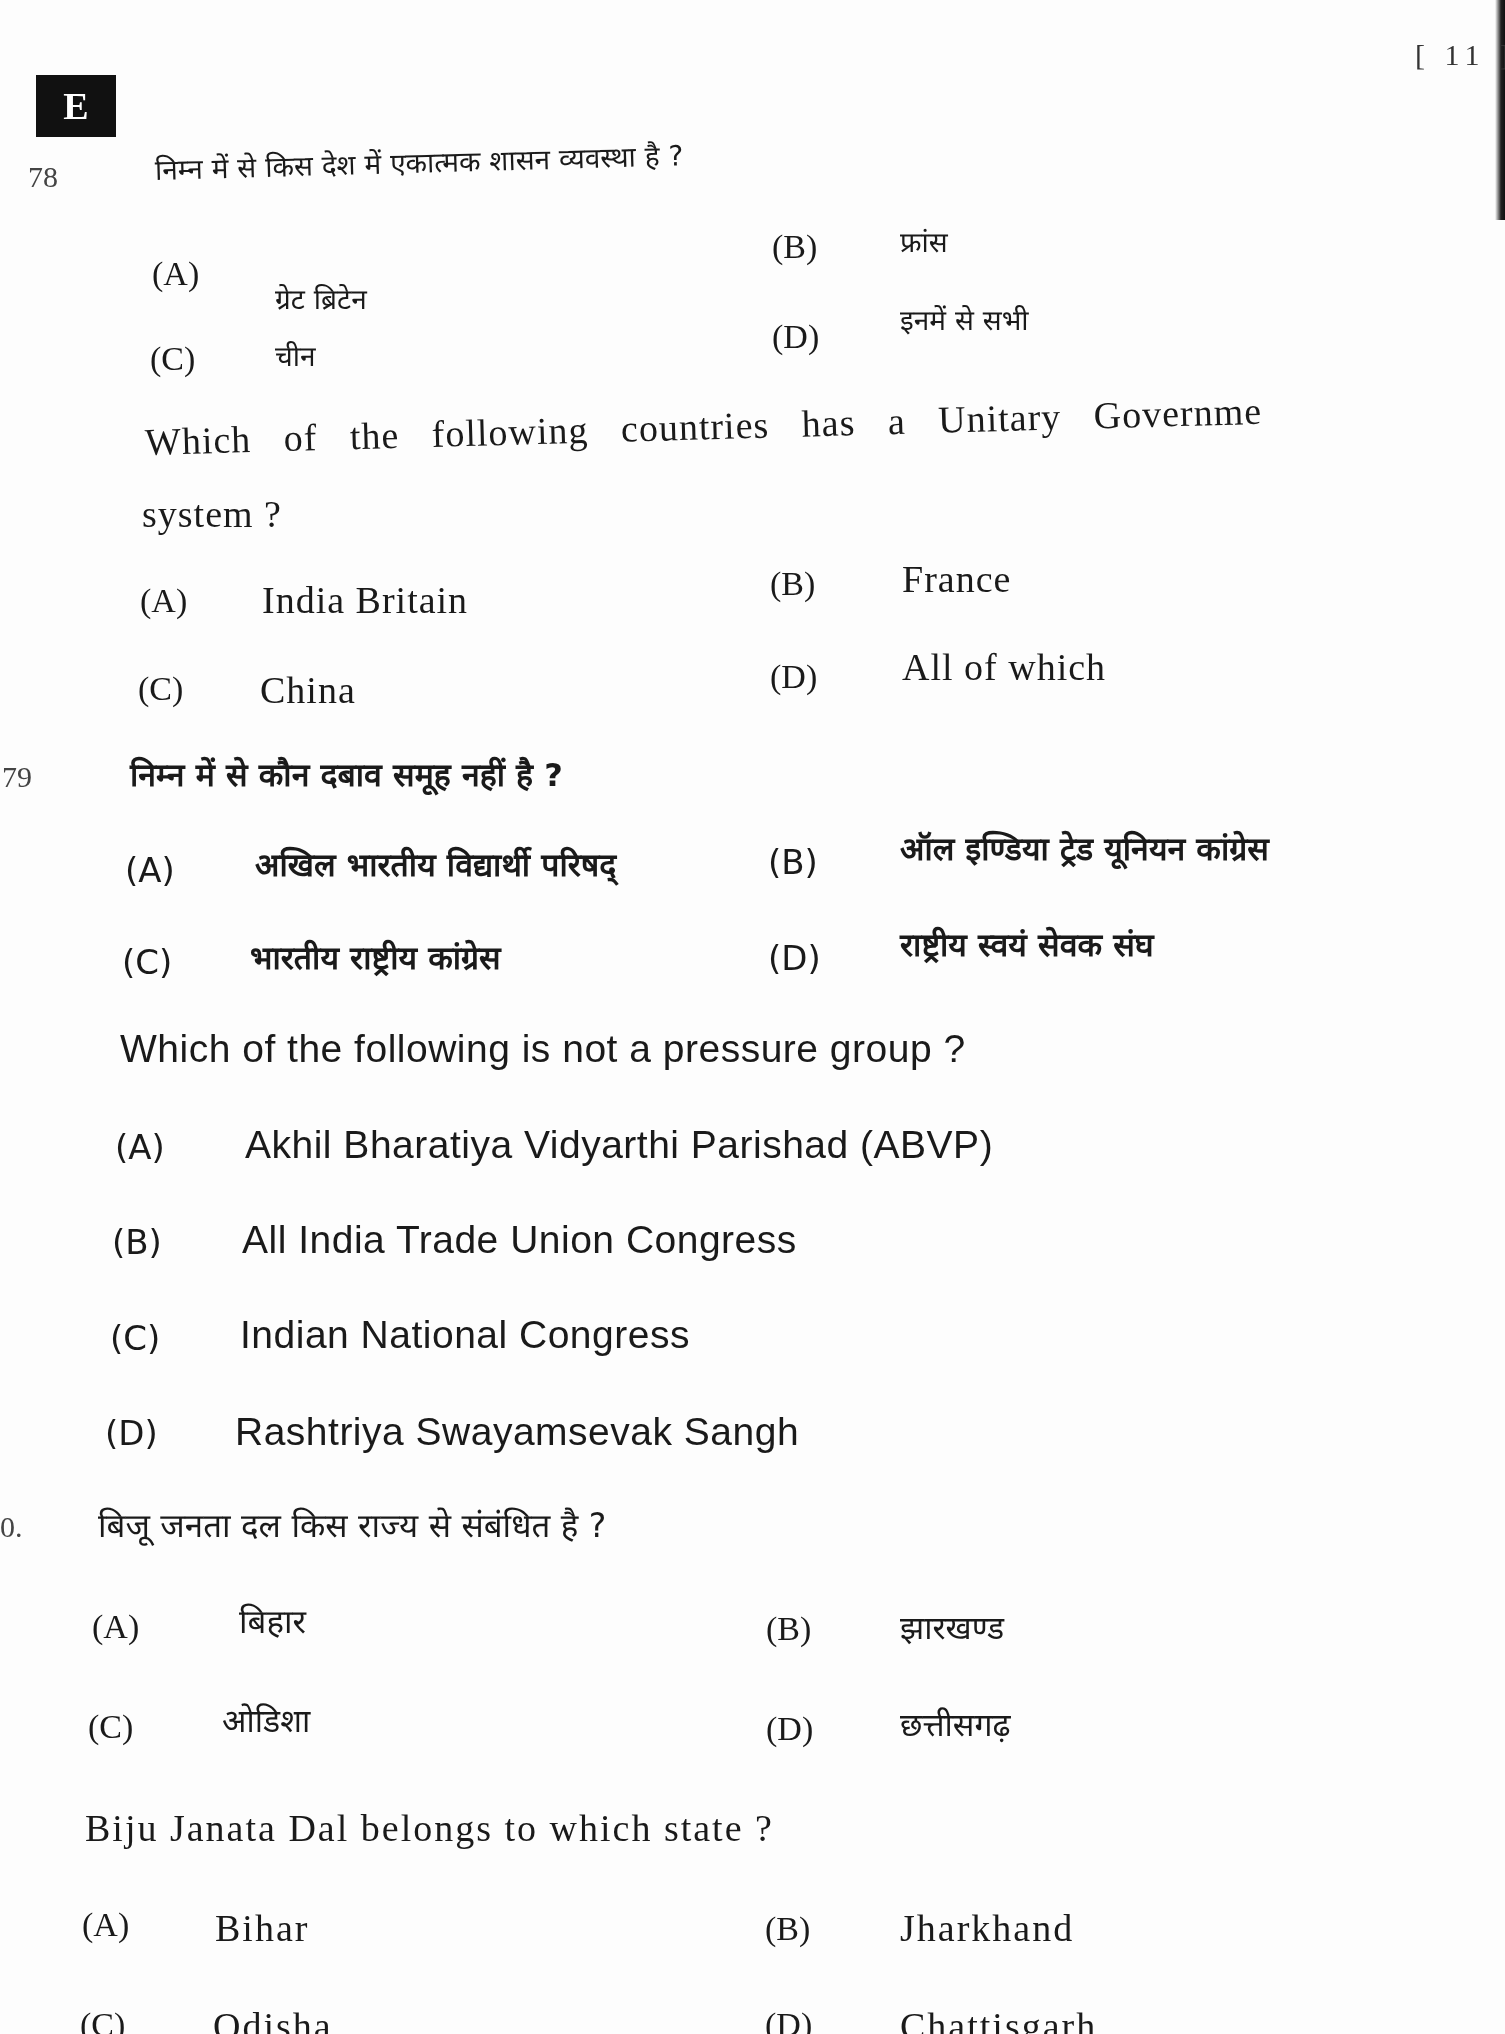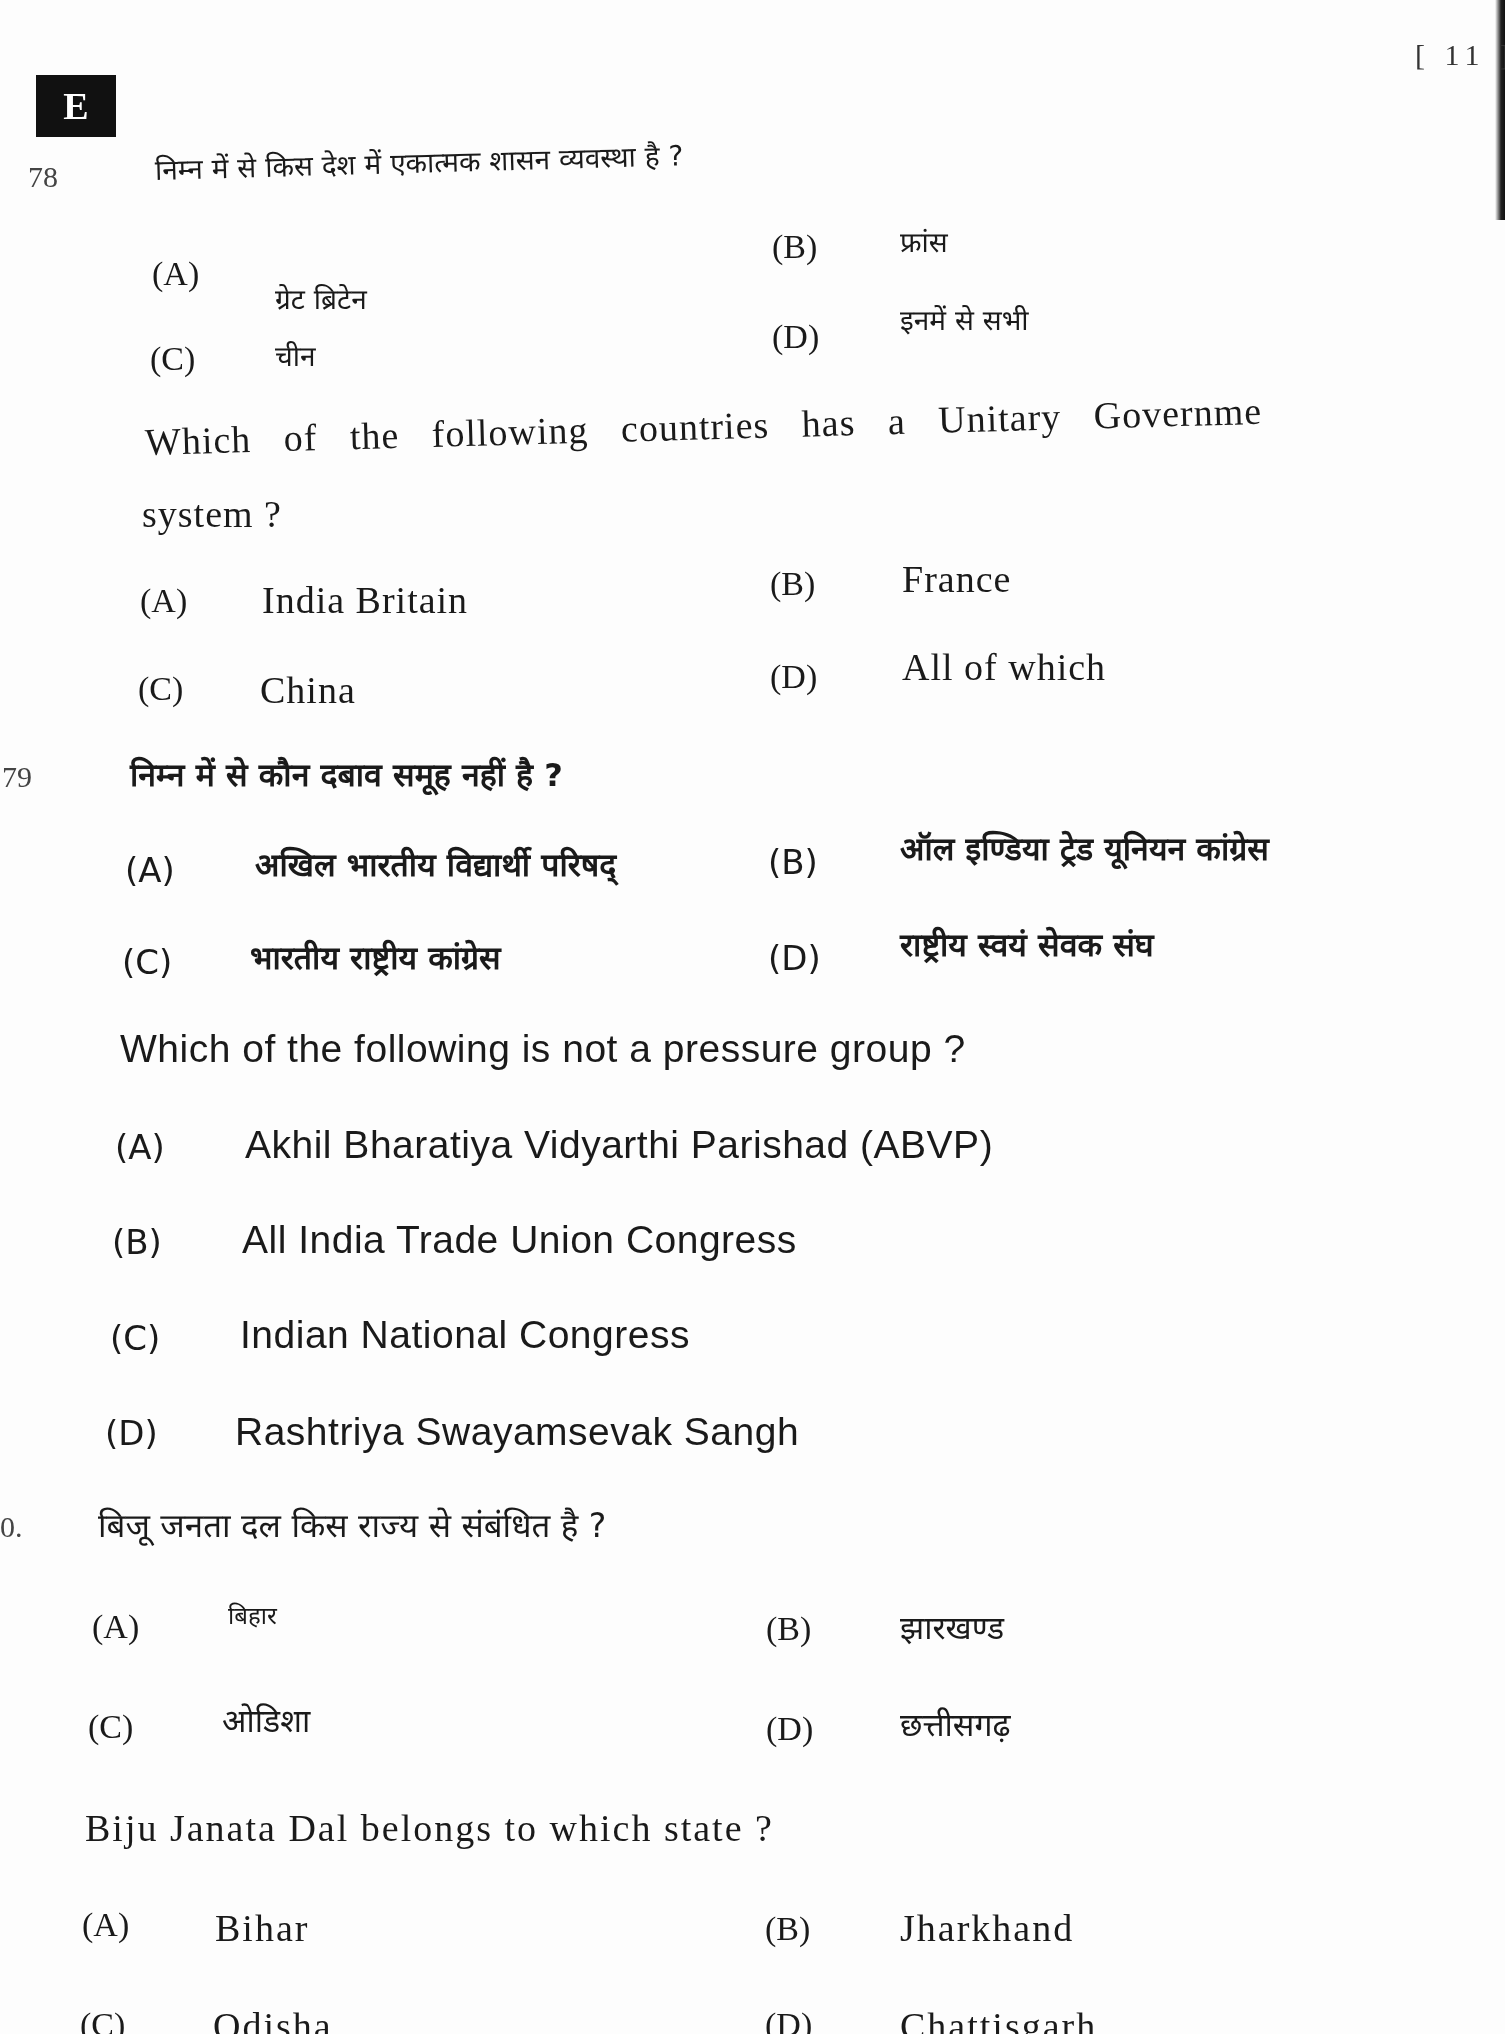--- a/index.html
+++ b/index.html
@@ -81,21 +81,21 @@
     <div class="t en-sans" style="left:240px;top:1313px;">Indian National Congress</div>
     <div class="t lbl-sans" style="left:105px;top:1413px;">(D)</div>
     <div class="t en-sans" style="left:235px;top:1410px;">Rashtriya Swayamsevak Sangh</div>
   </div>
 
   <div>
     <div class="t qnum" style="left:0px;top:1510px;">0.</div>
     <div class="t hi-light" style="left:98px;top:1502px;font-size:33px;">बिजू जनता दल किस राज्य से संबंधित है ?</div>
 
     <div class="t lbl" style="left:92px;top:1608px;">(A)</div>
-    <div class="t hi-light" style="left:228px;top:1598px;font-size:24px;">बिहार</div>
+    <div class="t hi-light" style="left:239px;top:1598px;font-size:33px;">बिहार</div>
     <div class="t lbl" style="left:766px;top:1610px;">(B)</div>
     <div class="t hi-light" style="left:900px;top:1605px;font-size:32px;">झारखण्ड</div>
     <div class="t lbl" style="left:88px;top:1708px;">(C)</div>
     <div class="t hi-light" style="left:222px;top:1698px;font-size:32px;">ओडिशा</div>
     <div class="t lbl" style="left:766px;top:1710px;">(D)</div>
     <div class="t hi-light" style="left:900px;top:1702px;font-size:32px;">छत्तीसगढ़</div>
 
     <div class="t en" style="left:85px;top:1806px;letter-spacing:2px;">Biju Janata Dal belongs to which state ?</div>
 
     <div class="t lbl" style="left:82px;top:1906px;">(A)</div>

